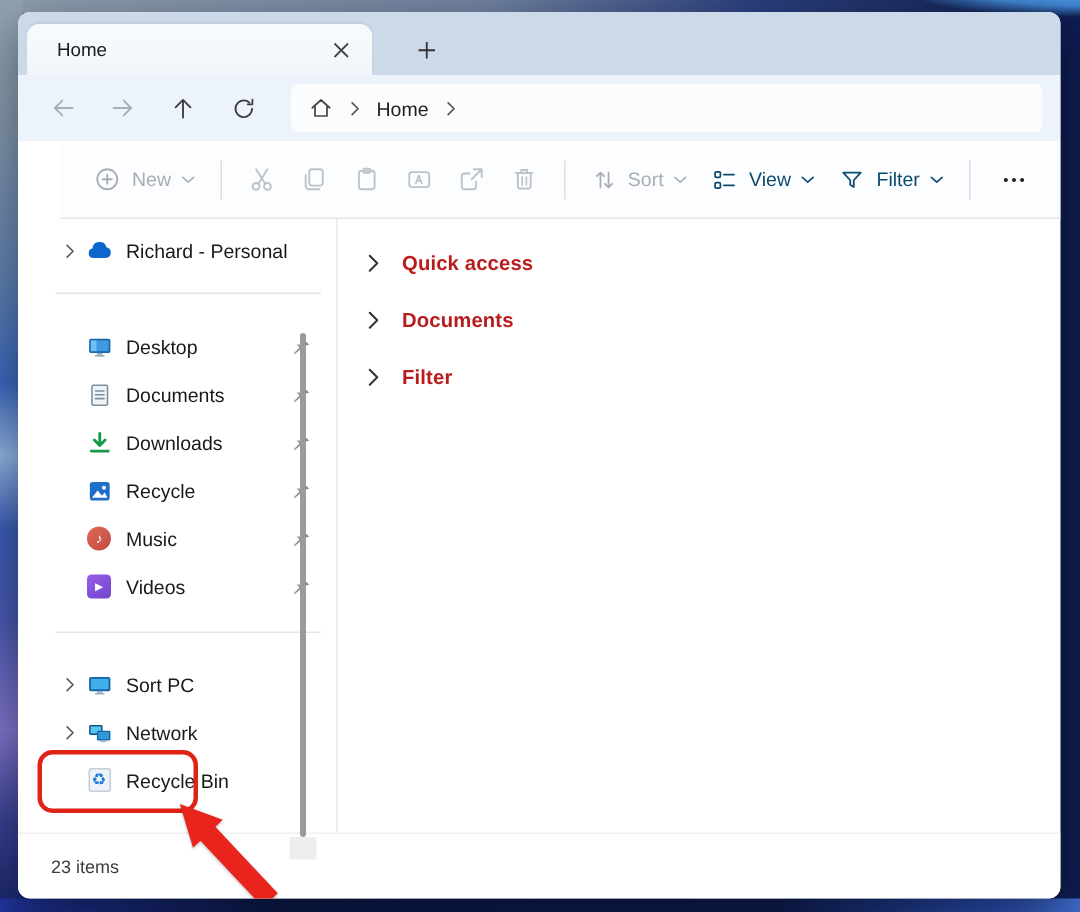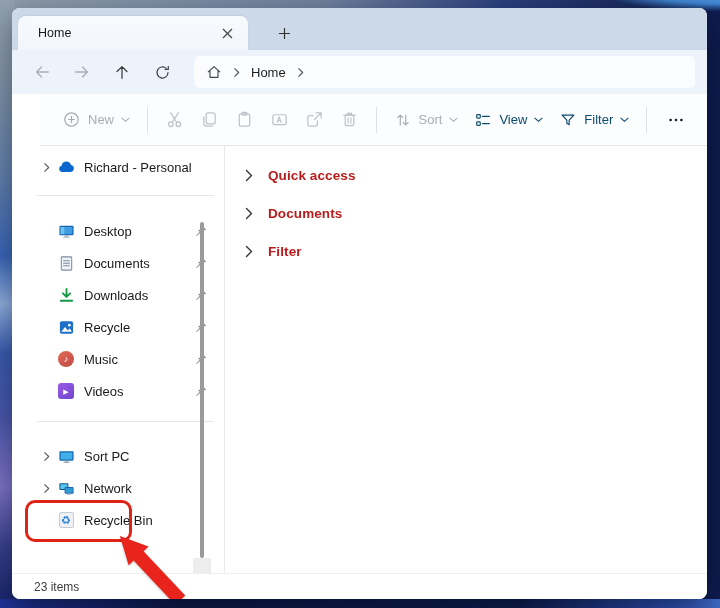--- a/index.html
+++ b/index.html
@@ -66,21 +66,21 @@
   .round-icon { width:16px; height:16px; border-radius:50%; display:flex; align-items:center; justify-content:center; color:#fff; font-size:9px; line-height:1; }
   .sq-icon { width:16px; height:16px; border-radius:3px; display:flex; align-items:center; justify-content:center; color:#fff; font-size:7px; line-height:1; }
   .bin-icon { width:15px; height:16px; border-radius:2px; background:#eef2f7; border:1px solid #c3ccd6; display:flex; align-items:center; justify-content:center; font-size:11px; line-height:1; color:#1e7ad4; }
 
   .main { flex:1; padding:10px 0 0 20px; }
   .section-row { height:38px; display:flex; align-items:center; gap:15px; }
   .section-chevron { color:#333; display:flex; }
   .section-label { font-size:13.5px; font-weight:700; color:#b91c1c; letter-spacing:.1px; }
 
   
-  .statusbar { height:26px; border-top:1px solid #efefef; display:flex; align-items:center; padding-left:22px; flex:none; background:#fff; }
+  .statusbar { height:44px; border-top:1px solid #efefef; display:flex; align-items:center; padding-left:22px; flex:none; background:#fff; }
   .status-text { font-size:12px; color:#3d3d3d; }
 
   
   .annot-box { position:absolute; left:13px; top:492px; width:107px; height:42px;
     border:3px solid #e02317; border-radius:10px; pointer-events:none; }
   .annot-arrow { position:absolute; left:100px; top:526px; pointer-events:none;
     filter:drop-shadow(0 1px 1px rgba(0,0,0,.25)); }
 
   svg { display:block; }
 </style>

